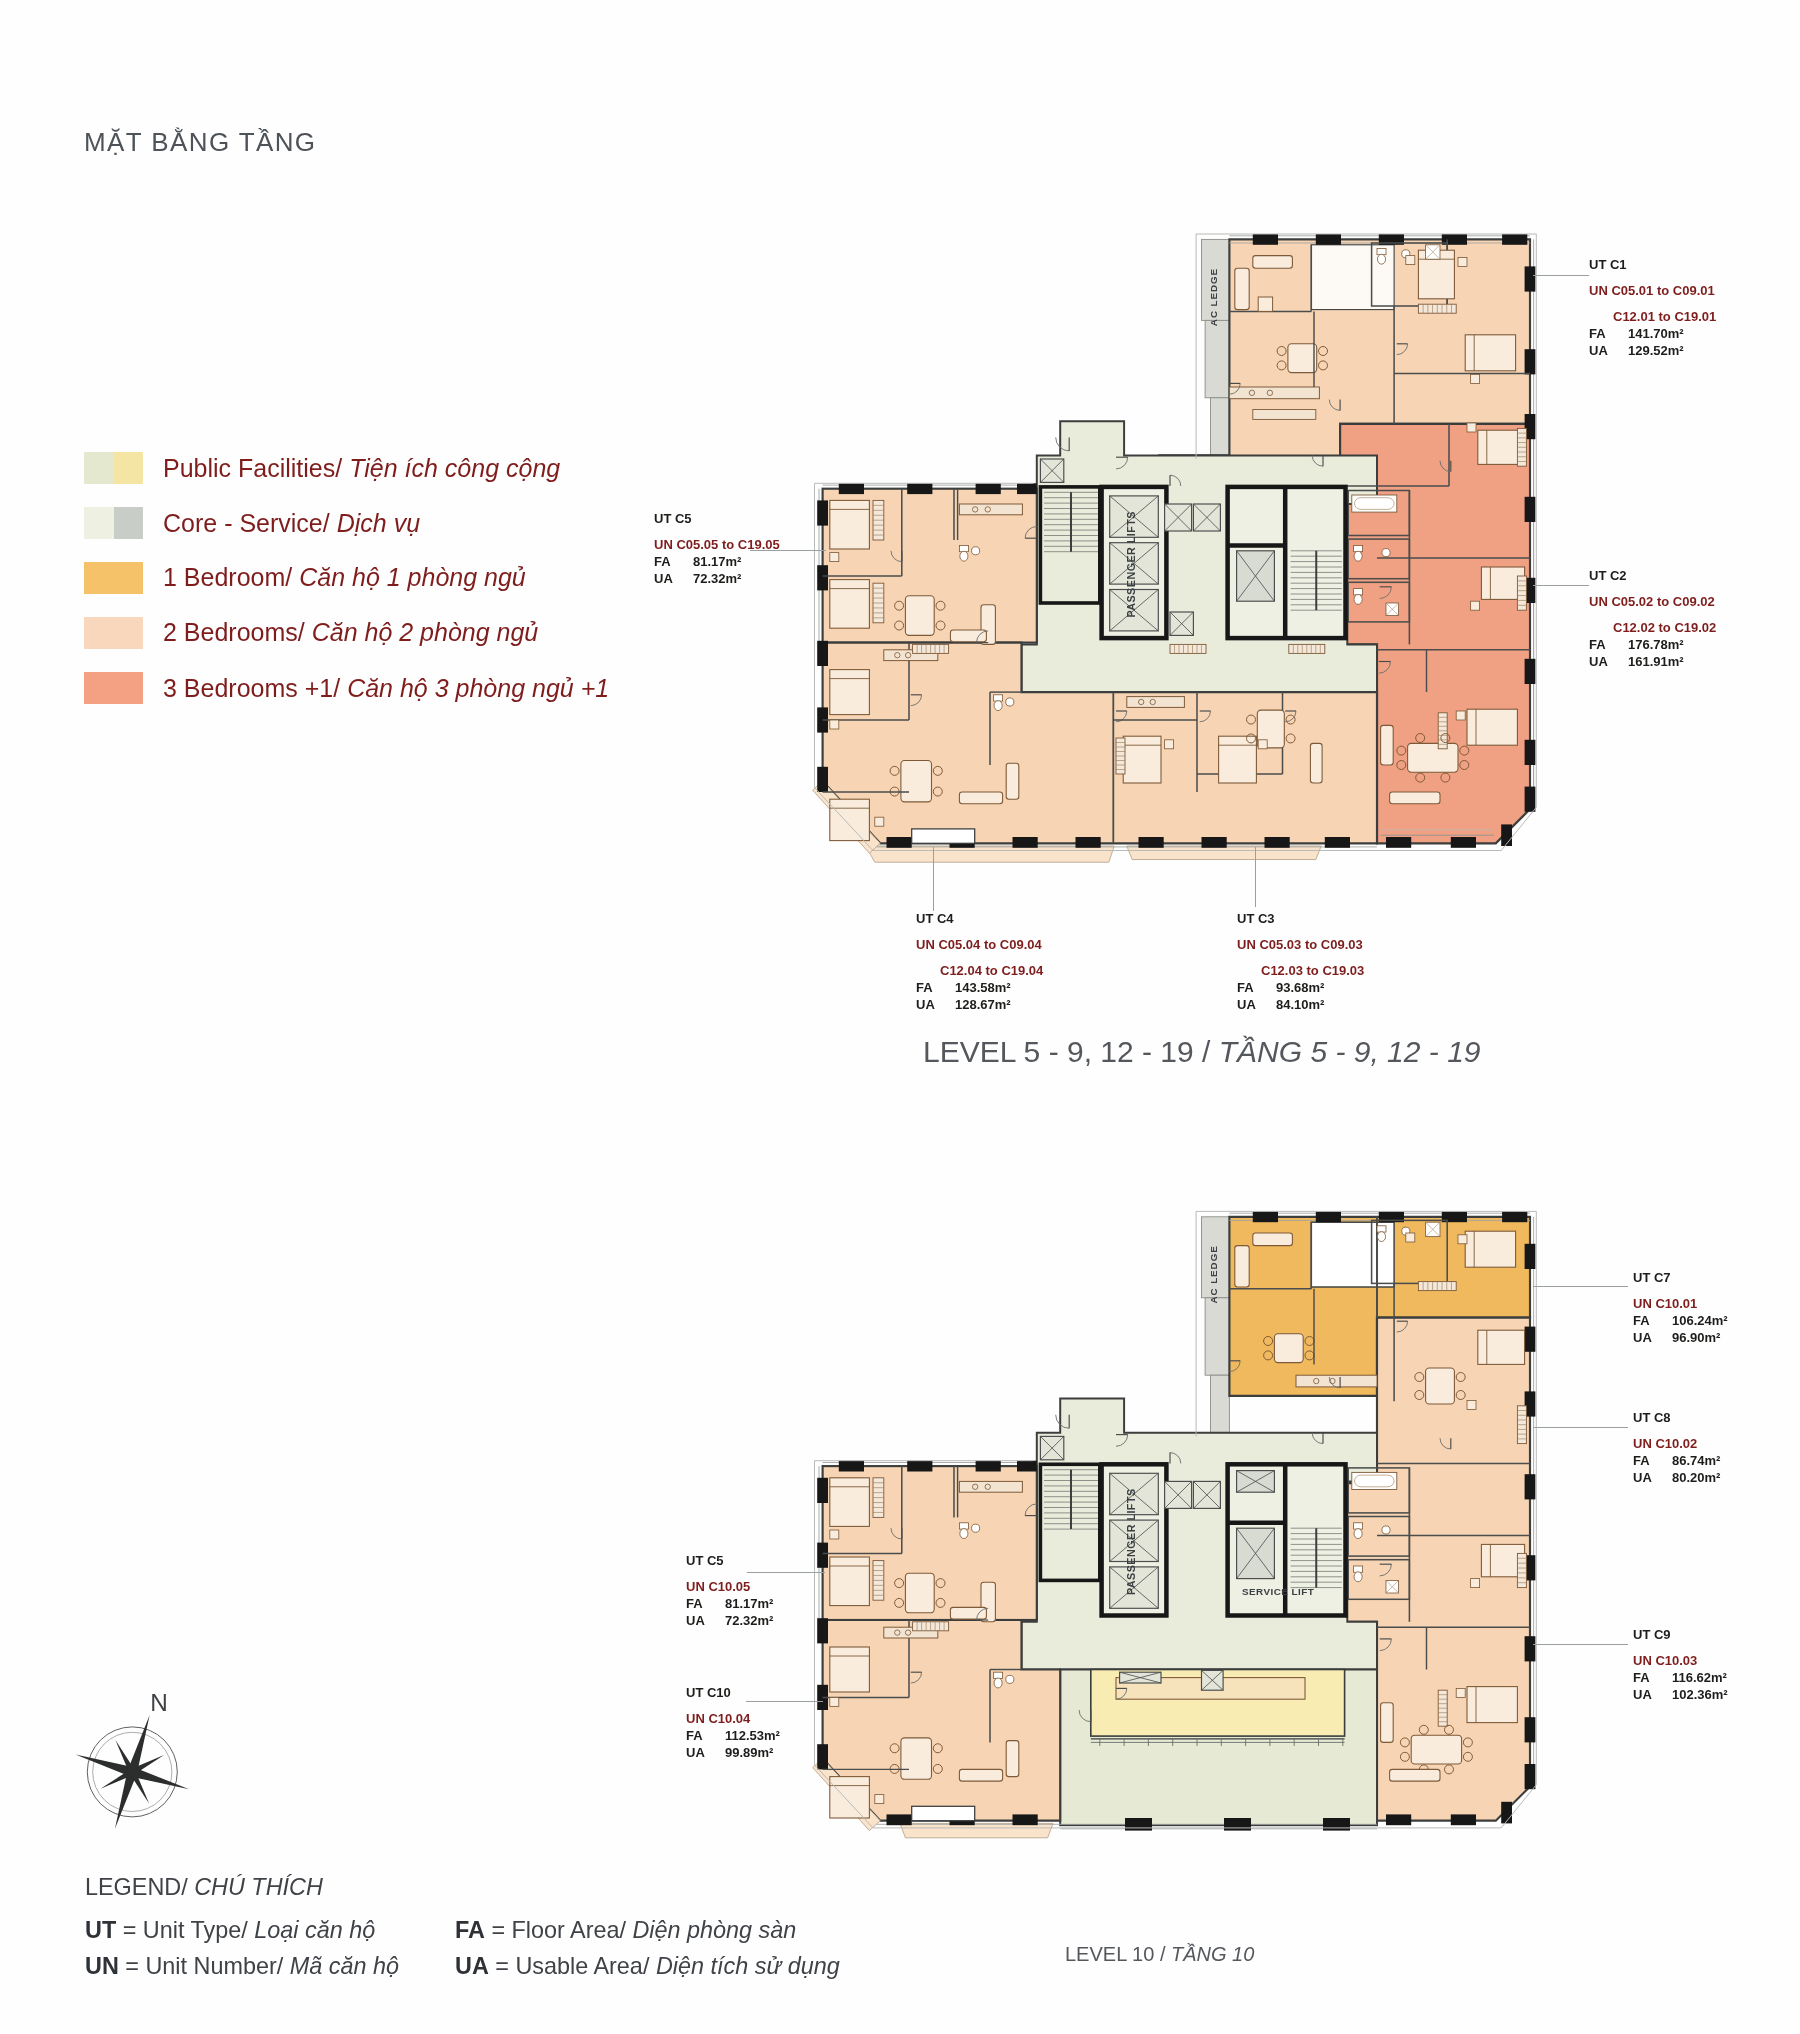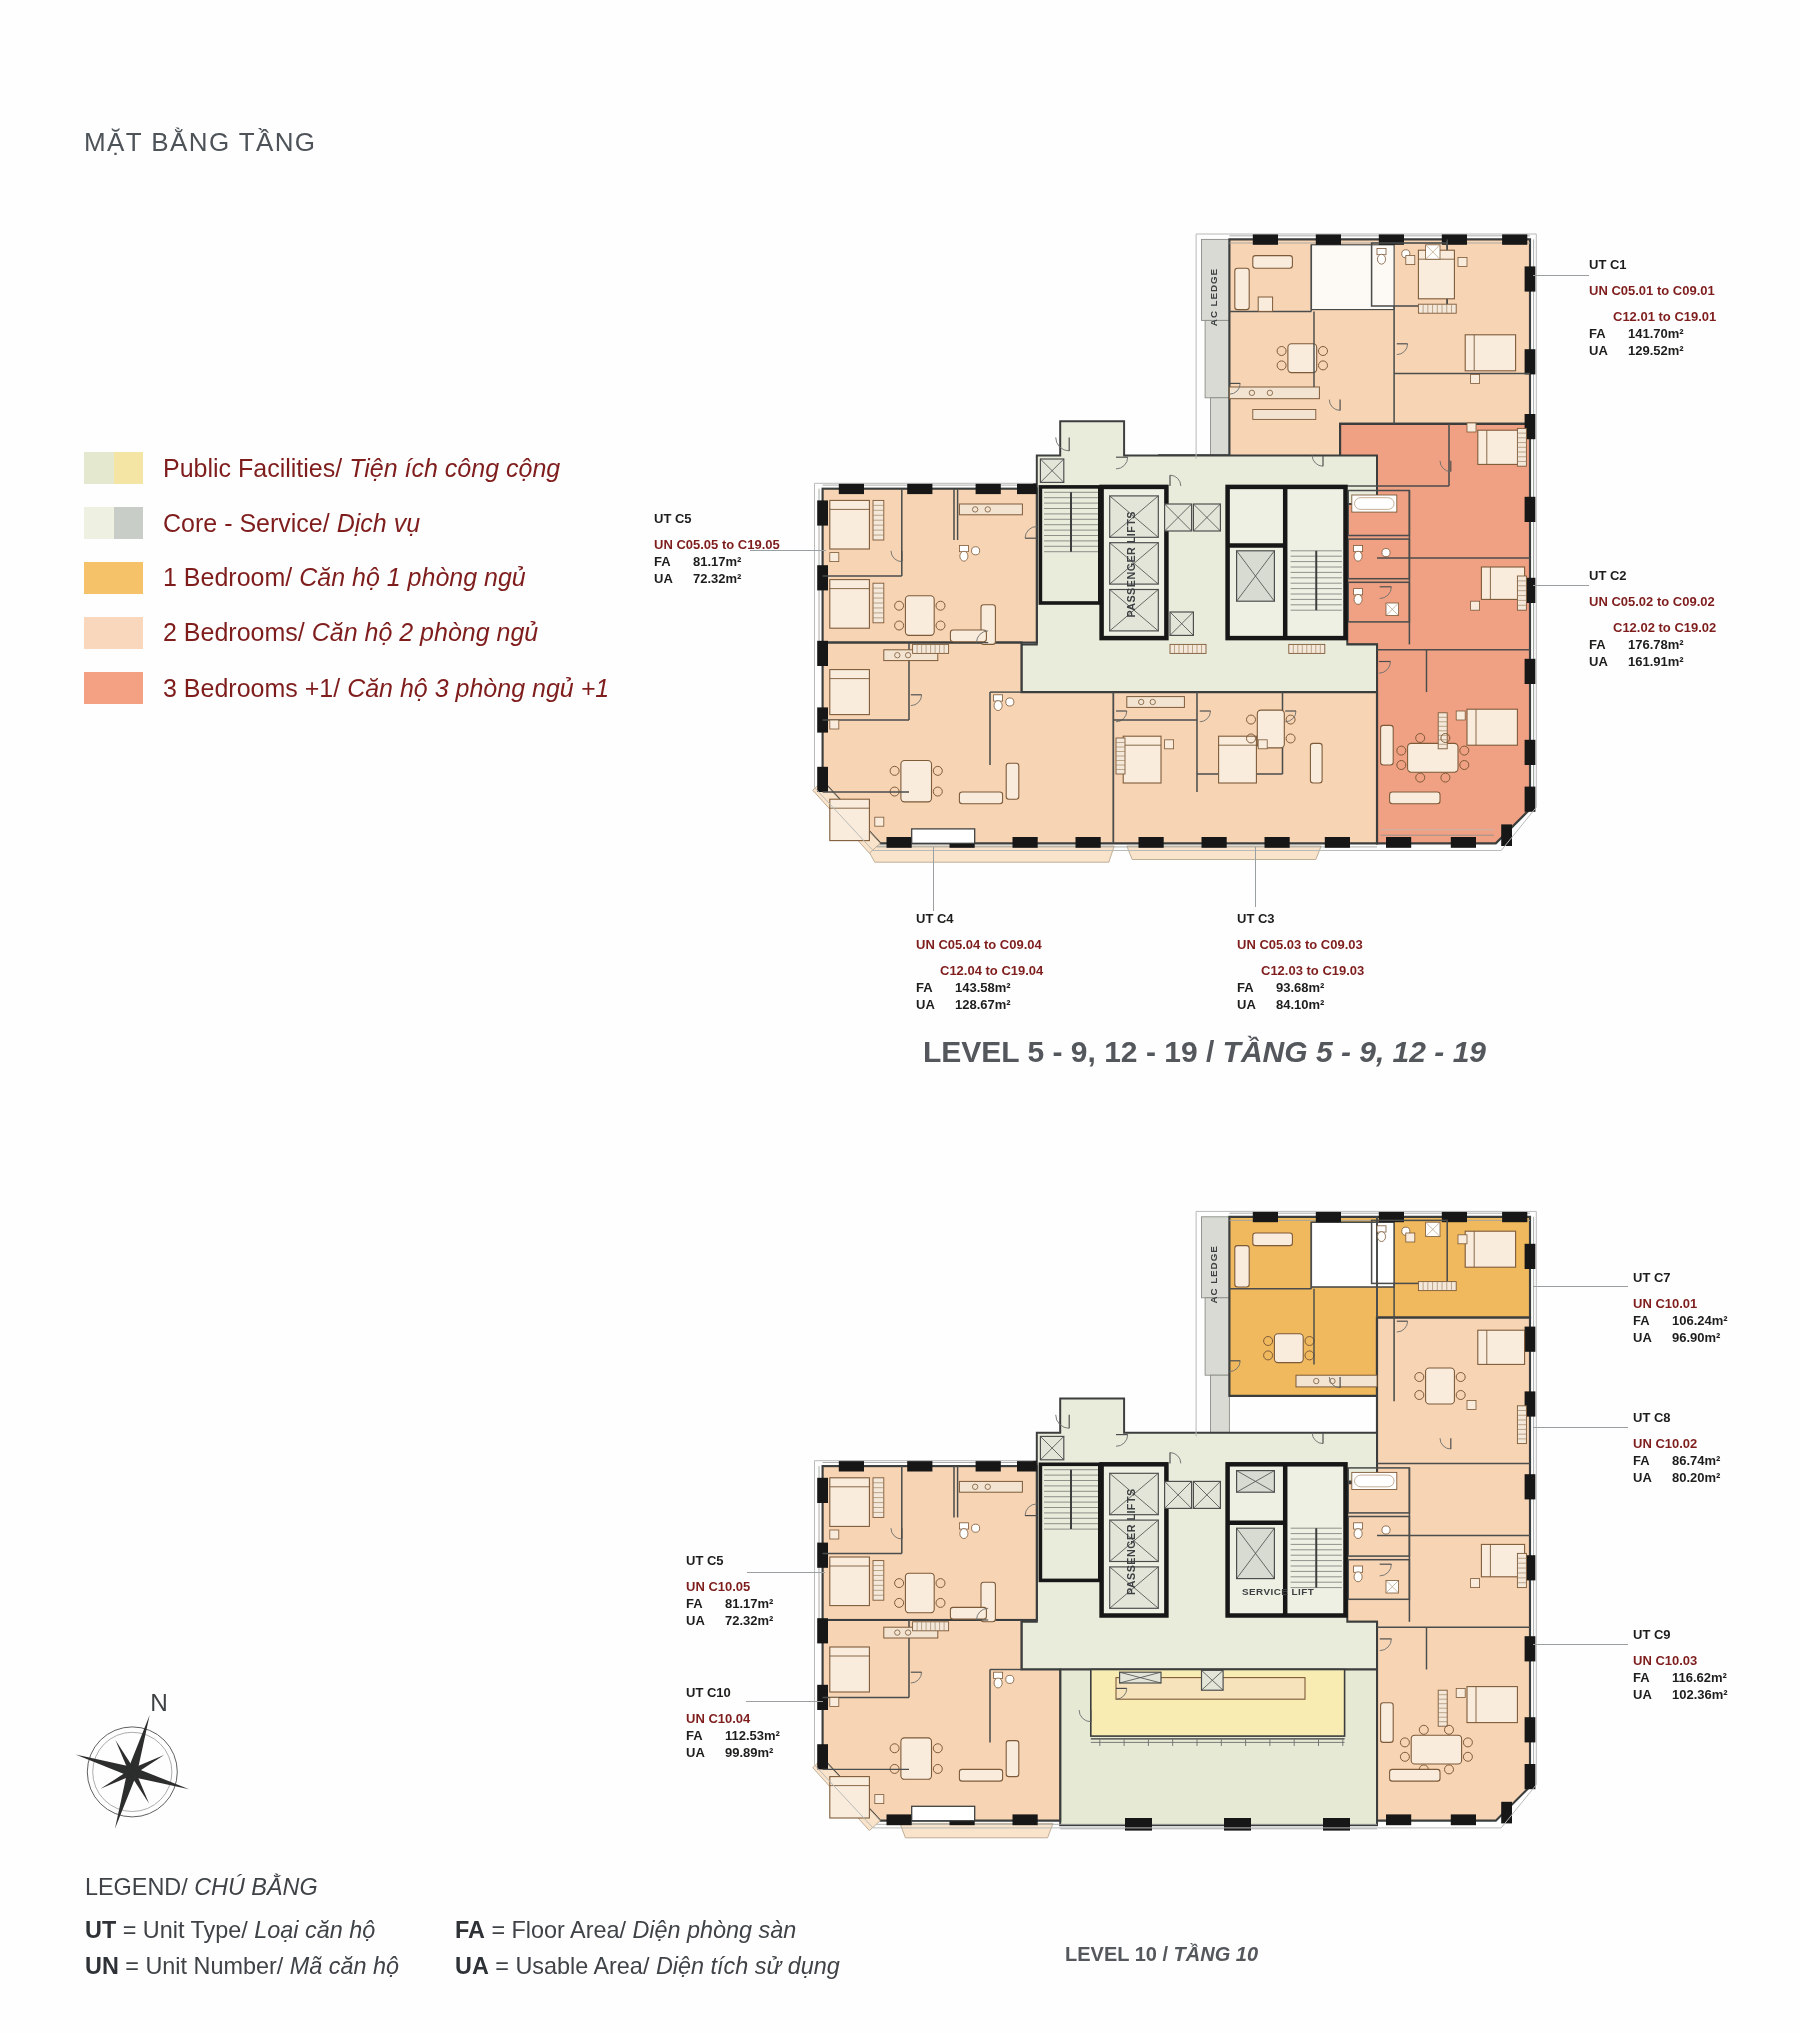--- a/index.html
+++ b/index.html
@@ -9,21 +9,21 @@
   letter-spacing:1.4px;font-weight:500;}
 #subtitle{left:84px;top:127px;font-size:26px;color:#4d5358;letter-spacing:1.4px;}
 .leg-sw{position:absolute;left:84px;width:59px;height:32px;}
 .leg-tx{position:absolute;left:163px;font-size:25px;color:#7f1d1d;white-space:nowrap;}
 .leg-tx i{font-style:italic;}
 .ul{position:absolute;font-size:13px;font-weight:bold;color:#1d1d1b;line-height:17px;white-space:nowrap;}
 .ul .lr{color:#7f1d1d;margin-top:9px;}
 .ul .ind{padding-left:24px;}
 .ul .k{display:inline-block;width:39px;}
 .ld{position:absolute;background:#9aa0a2;}
-.cap{position:absolute;color:#54575c;white-space:nowrap;font-weight:bold;}
+.cap{position:absolute;color:#54575c;white-space:nowrap;}
 .blg{position:absolute;font-size:23.4px;color:#3f4347;white-space:nowrap;}
 .blg b{color:#2e3236;}
 </style></head>
 <body>
 <div id="page">
 
 
 <div class="abs" id="subtitle">MẶT BẰNG TẦNG</div>
 
 <div class="leg-sw" style="top:452px">
@@ -966,18 +966,18 @@
     <div class="ld" style="left:1533px;top:1286px;width:95px;height:0.9px"></div>
     <div class="ld" style="left:1533px;top:1427px;width:95px;height:0.9px"></div>
     <div class="ld" style="left:1533px;top:1644px;width:95px;height:0.9px"></div>
     <div class="ld" style="left:747px;top:1572px;width:78px;height:0.9px"></div>
     <div class="ld" style="left:746px;top:1701px;width:77px;height:0.9px"></div>
 
 <div class="cap" style="left:923px;top:1035px;font-size:30px">LEVEL 5 - 9, 12 - 19 / <i>TẦNG 5 - 9, 12 - 19</i></div>
 
 <div class="cap" style="left:1065px;top:1943px;font-size:20px">LEVEL 10 / <i>TẦNG 10</i></div>
 
-<div class="blg" style="left:85px;top:1874px">LEGEND/ <i>CHÚ BẰNG</i></div>
+<div class="blg" style="left:85px;top:1874px">LEGEND/ <i>CHÚ THÍCH</i></div>
 <div class="blg" style="left:85px;top:1917px"><b>UT</b> = Unit Type/ <i>Loại căn hộ</i></div>
 <div class="blg" style="left:85px;top:1953px"><b>UN</b> = Unit Number/ <i>Mã căn hộ</i></div>
 <div class="blg" style="left:455px;top:1917px"><b>FA</b> = Floor Area/ <i>Diện phòng sàn</i></div>
 <div class="blg" style="left:455px;top:1953px"><b>UA</b> = Usable Area/ <i>Diện tích sử dụng</i></div>
 </div>
 
 </body></html>

